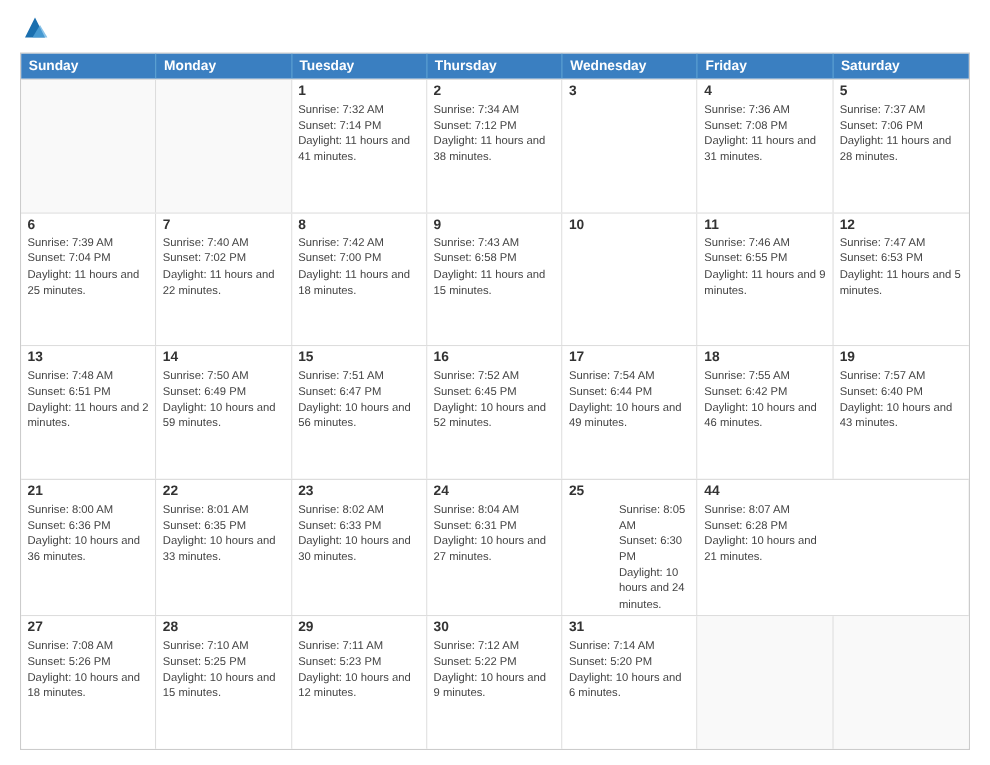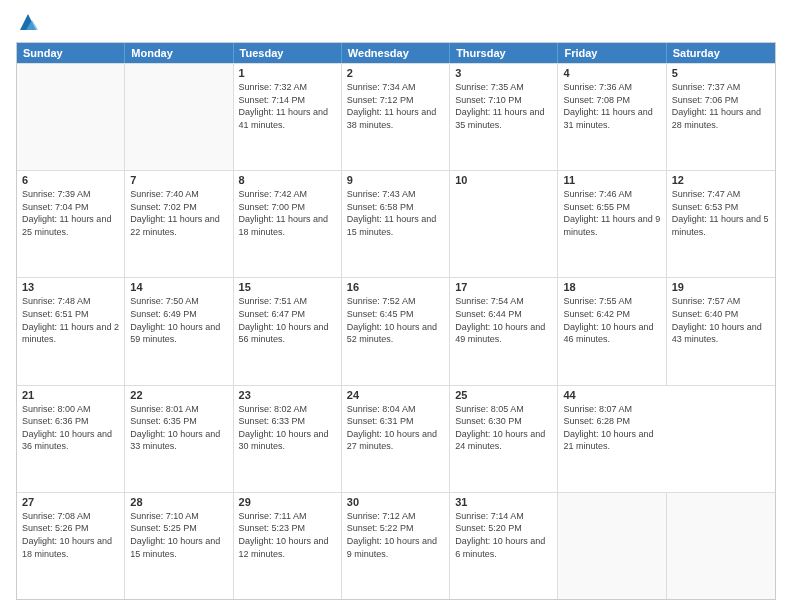--- a/index.html
+++ b/index.html
@@ -132,22 +132,22 @@
       <div class="month-title"></div>
       <div class="location"></div>
     </div>
   </div>
 
   <div class="calendar">
     <div class="cal-header">
     <div class="cal-header-cell">Sunday</div>
         <div class="cal-header-cell">Monday</div>
         <div class="cal-header-cell">Tuesday</div>
+        <div class="cal-header-cell">Thursday</div>
         <div class="cal-header-cell">Wednesday</div>
-        <div class="cal-header-cell">Thursday</div>
         <div class="cal-header-cell">Friday</div>
         <div class="cal-header-cell">Saturday</div>
       </div>
     <div class="cal-body">
     <div class="cal-row">
           <div class="cal-cell empty"></div>
           <div class="cal-cell empty"></div>
           <div class="cal-cell">
             <div class="day-num">1</div>
             <div class="cell-info" style="white-space: pre-line;">Sunrise: 7:32 AM
@@ -155,23 +155,20 @@
 Daylight: 11 hours and 41 minutes.</div>
           </div>
           <div class="cal-cell">
             <div class="day-num">2</div>
             <div class="cell-info" style="white-space: pre-line;">Sunrise: 7:34 AM
 Sunset: 7:12 PM
 Daylight: 11 hours and 38 minutes.</div>
           </div>
           <div class="cal-cell">
             <div class="day-num">3</div>
-            <div class="cell-info" style="white-space: pre-line;">Sunrise: 7:35 AM
-Sunset: 7:10 PM
-Daylight: 11 hours and 35 minutes.</div>
           </div>
           <div class="cal-cell">
             <div class="day-num">4</div>
             <div class="cell-info" style="white-space: pre-line;">Sunrise: 7:36 AM
 Sunset: 7:08 PM
 Daylight: 11 hours and 31 minutes.</div>
           </div>
           <div class="cal-cell">
             <div class="day-num">5</div>
             <div class="cell-info" style="white-space: pre-line;">Sunrise: 7:37 AM
@@ -284,21 +281,21 @@
 Daylight: 10 hours and 30 minutes.</div>
           </div>
           <div class="cal-cell">
             <div class="day-num">24</div>
             <div class="cell-info" style="white-space: pre-line;">Sunrise: 8:04 AM
 Sunset: 6:31 PM
 Daylight: 10 hours and 27 minutes.</div>
           </div>
           <div class="cal-cell">
             <div class="day-num">25</div>
-            <div class="cell-info" style="white-space: pre-line;">Sunrise: 8:05 AM
+            <div class="cell-info" style="white-space: pre-line; margin-left: 40px;">Sunrise: 8:05 AM
 Sunset: 6:30 PM
 Daylight: 10 hours and 24 minutes.</div>
           </div>
           <div class="cal-cell">
             <div class="day-num">44</div>
             <div class="cell-info" style="white-space: pre-line;">Sunrise: 8:07 AM
 Sunset: 6:28 PM
 Daylight: 10 hours and 21 minutes.</div>
           </div>
         </div>

